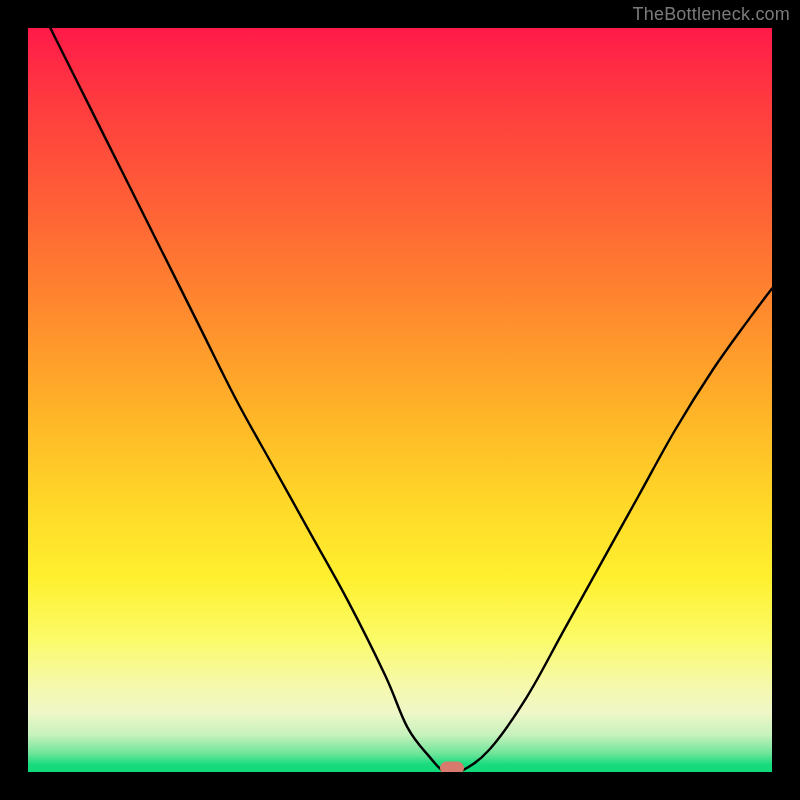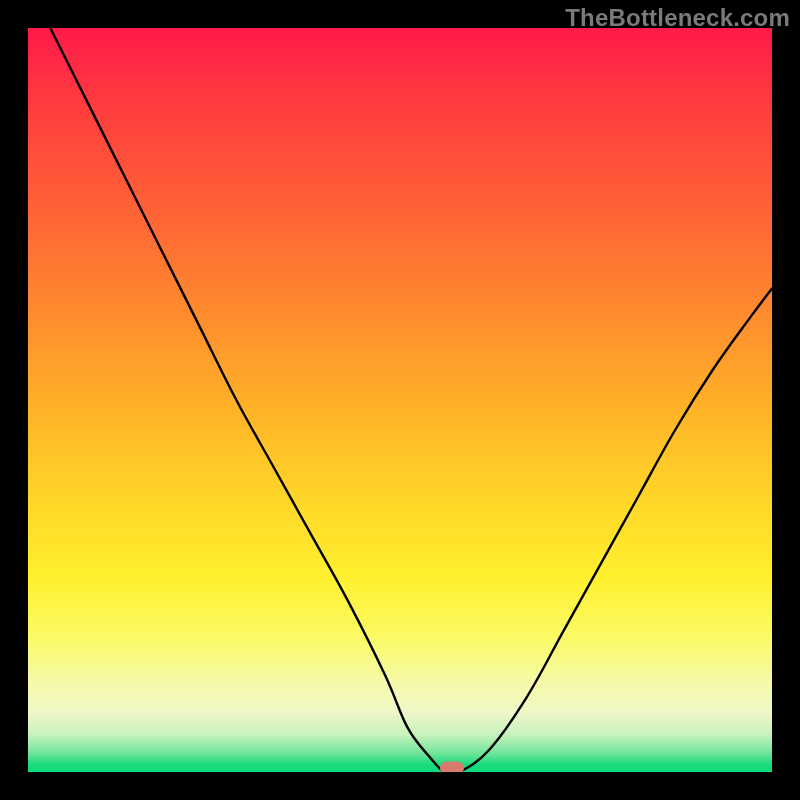--- a/index.html
+++ b/index.html
@@ -15,22 +15,22 @@
     position: relative;
     width: 800px;
     height: 800px;
     background: #000;
   }
   .watermark {
     position: absolute;
     top: 4px;
     right: 10px;
     color: #7a7a7a;
-    font-size: 24px;
-    font-weight: 700;
+    font-size: 18px;
+    font-weight: 400;
     letter-spacing: 0.2px;
     z-index: 10;
   }
   .plot-area {
     position: absolute;
     left: 28px;
     top: 28px;
     width: 744px;
     height: 744px;
     overflow: hidden;

